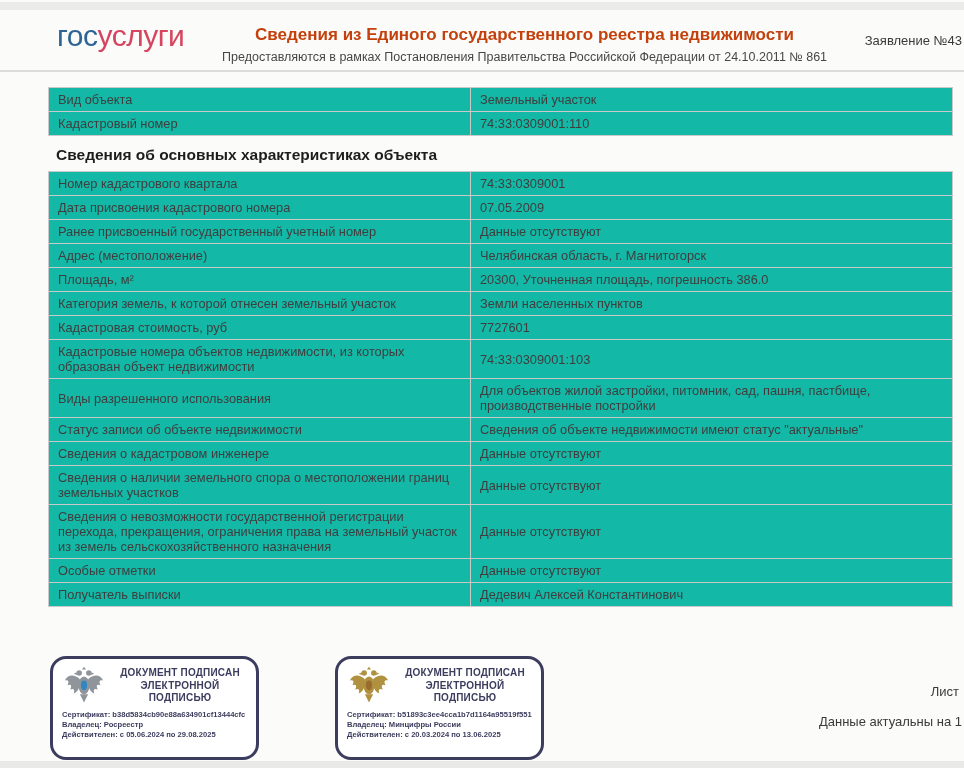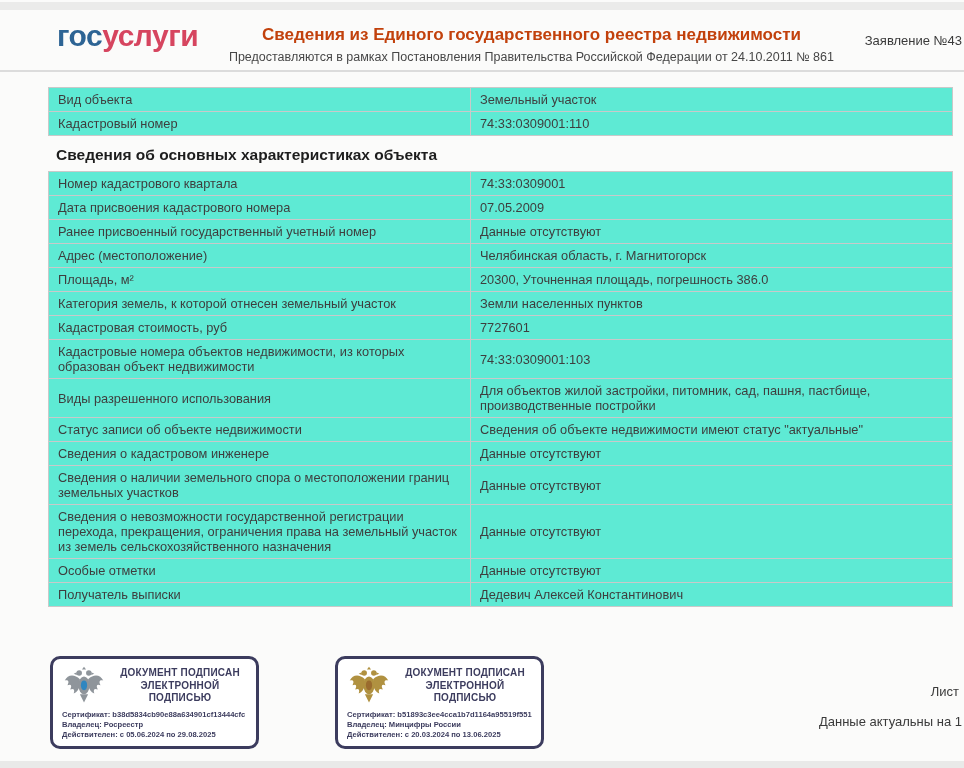--- a/index.html
+++ b/index.html
@@ -12,44 +12,44 @@
   html,body{margin:0;padding:0;}
   body{
     width:964px;height:768px;position:relative;overflow:hidden;
     background:#fbfbfa;color:var(--text-dark);
     font-family:"Liberation Sans",sans-serif;
   }
   .edge-top{position:absolute;top:2px;left:0;width:100%;height:8px;background:#ebebea;}
   .edge-bottom{position:absolute;bottom:0;left:0;width:100%;height:7px;background:#e9e9e8;}
 
   .doc-header{position:absolute;top:18px;left:0;right:0;display:flex;align-items:flex-start;}
-  .logo{margin-left:57px;font-size:30px;font-weight:bold;line-height:36px;letter-spacing:-.5px;white-space:nowrap;}
+  .logo{margin-left:57px;font-size:30px;font-weight:normal;line-height:36px;letter-spacing:-.5px;white-space:nowrap;}
   .logo-blue{color:var(--logo-blue);}
   .logo-red{color:var(--logo-red);}
   .header-center{flex:1;text-align:center;padding-top:7px;min-width:0;}
   .doc-title{font-size:17px;font-weight:bold;color:#c2410c;}
   .doc-subtitle{font-size:12.5px;color:#474747;margin-top:5px;}
   .application-no{font-size:13px;color:#3a3a3a;margin-top:15px;white-space:nowrap;padding-right:2px;text-align:center;}
   .header-divider{position:absolute;top:70px;left:0;width:100%;border-top:2px solid #dcdcdc;}
 
   .kv-table{position:absolute;left:48px;width:905px;border-collapse:collapse;table-layout:fixed;}
   .table1{top:87px;}
   .table2{top:171px;}
   .kv-table td{
-    border:1px solid var(--table-border);background:#5eead4;
+    border:1px solid var(--table-border);background:#14b8a6;
     font-size:12.8px;line-height:15px;padding:4px 9px;color:#3e3e3e;
     vertical-align:middle;word-wrap:break-word;
   }
   .kv-table .col-label{width:422px;}
 
   .section-heading{position:absolute;top:146px;left:56px;margin:0;font-size:15.5px;font-weight:bold;color:#1d1d1d;}
 
   .stamp{
-    position:absolute;top:656px;width:209px;height:93px;
-    border:3px solid var(--stamp-navy);border-radius:10px;background:#fff;
+    position:absolute;top:656px;width:209px;height:104px;
+    border:3px solid var(--stamp-navy);border-radius:16px;background:#fff;
     padding:7px 9px 5px 9px;color:var(--stamp-navy);
   }
   .stamp-1{left:50px;}
   .stamp-2{left:335px;}
   .stamp-top{display:flex;align-items:center;gap:7px;}
   .emblem{width:44px;height:40px;flex:0 0 auto;}
   .emblem-rosreestr .eagle{fill:var(--rosreestr-gray);}
   .emblem-rosreestr .shield{fill:var(--rosreestr-shield-blue);}
   .emblem-coat .eagle{fill:var(--coat-of-arms-gold);}
   .emblem-coat .shield{fill:var(--coat-shield);}

